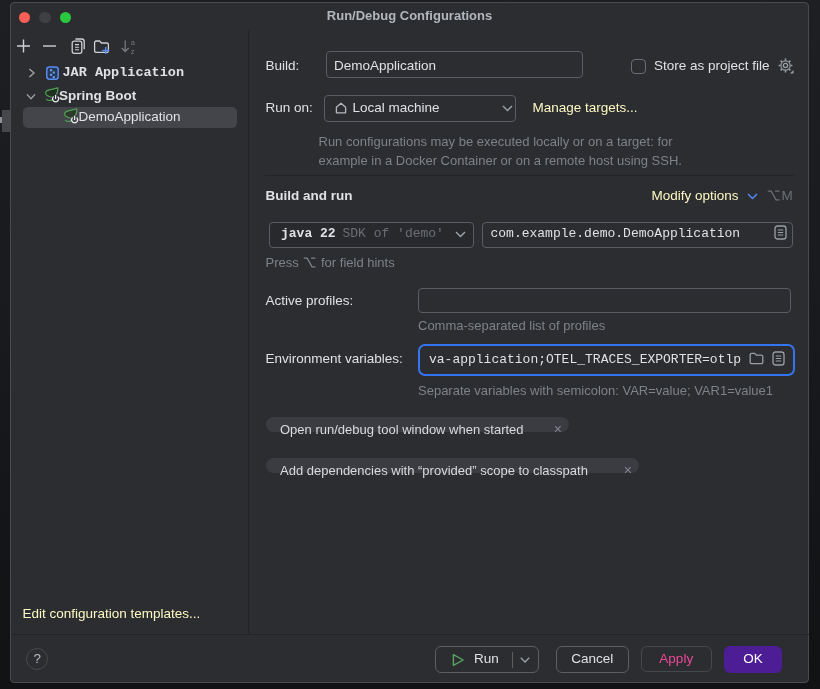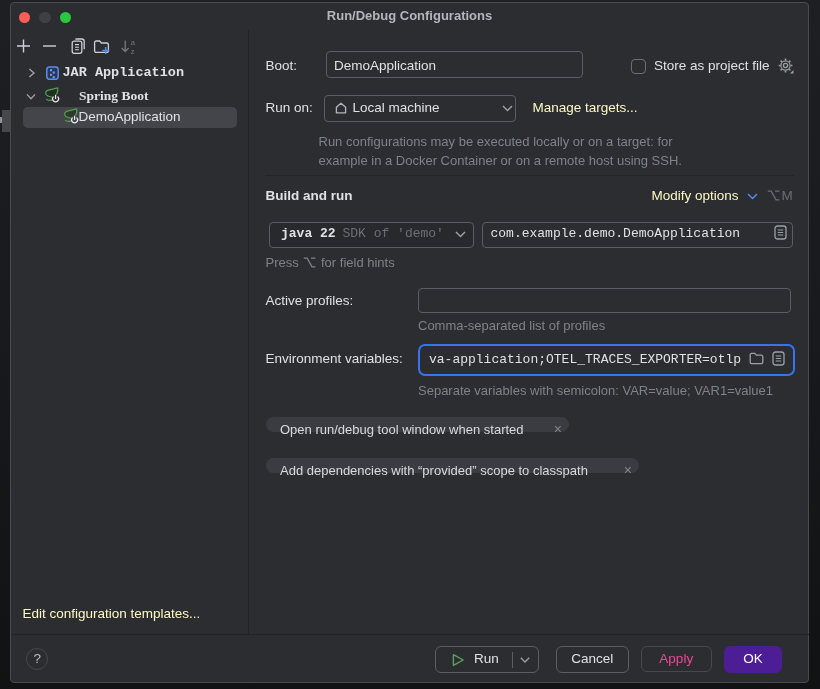--- a/index.html
+++ b/index.html
@@ -74,33 +74,33 @@
       <rect x="6.7" y="10.1" width="2.1" height="2.1" fill="#6f9bf5"></rect>
     </svg>
 
     <svg class="abs" style="left:33px;top:83.5px;" width="17" height="17" viewBox="0 0 17 17" fill="none">
       <path d="M13.8 0.9 C13.9 4.4 13.2 7.0 11.2 8.6 C9.0 10.3 5.4 10.2 3.2 8.6 C1.2 7.1 1.1 4.6 3.1 3.6 C5.3 2.5 8.6 2.2 13.8 0.9 Z" fill="#20301f" stroke="#4f9e55" stroke-width="1.25" stroke-linejoin="round"></path>
       <path d="M2.6 12.4 C4.4 13.6 6.8 13.7 8.8 12.6" stroke="#4f9e55" stroke-width="1.25" stroke-linecap="round"></path>
       <circle cx="11.6" cy="11.6" r="4" fill="#2b2d30"></circle>
       <path d="M9.3 9.9 a3 3 0 1 0 4.6 0 M11.6 8.3 v3.2" stroke="#e8eaec" stroke-width="1.2" stroke-linecap="round" fill="none"></path>
     </svg>
     <div class="lb bold" style="left:51.5px; top:61px;font-family:Liberation Mono, monospace;">JAR Application</div>
-    <div class="lb bold" style="left:68px; top:83.5px;font-family:Liberation Serif, serif;">Spring Boot</div>
+    <div class="lb bold" style="left:48px; top:83.5px;">Spring Boot</div>
     <div class="row-sel"></div>
 
     <svg class="abs" style="left:51.5px;top:104.5px;" width="17" height="17" viewBox="0 0 17 17" fill="none">
       <path d="M13.8 0.9 C13.9 4.4 13.2 7.0 11.2 8.6 C9.0 10.3 5.4 10.2 3.2 8.6 C1.2 7.1 1.1 4.6 3.1 3.6 C5.3 2.5 8.6 2.2 13.8 0.9 Z" fill="#2c3a2b" stroke="#4f9e55" stroke-width="1.25" stroke-linejoin="round"></path>
       <path d="M2.6 12.4 C4.4 13.6 6.8 13.7 8.8 12.6" stroke="#4f9e55" stroke-width="1.25" stroke-linecap="round"></path>
       <circle cx="11.6" cy="11.6" r="4" fill="#43454a"></circle>
       <path d="M9.3 9.9 a3 3 0 1 0 4.6 0 M11.6 8.3 v3.2" stroke="#e8eaec" stroke-width="1.2" stroke-linecap="round" fill="none"></path>
     </svg>
     <div class="lb" style="left:67.5px; top:105.3px;">DemoApplication</div>
     <div class="vline"></div>
 
-    <div class="lb" style="left:254.5px; top:53.5px;">Boot:</div>
+    <div class="lb" style="left:254.5px; top:53.5px;">Build:</div>
     <div class="fld" style="left:314.5px; top:48px; width:257px; height:27px;"></div>
     <div class="lb" style="left:323px; top:53.5px;">DemoApplication</div>
     <div class="abs" style="left:620px; top:55.5px; width:15px; height:15px; border:1.5px solid #6b6e74; border-radius:4px;"></div>
     <div class="lb" style="left:643px; top:53.5px;">Store as project file</div>
 
     <svg class="abs" style="left:766.5px; top:55px;" width="16" height="16" viewBox="0 0 16 16" fill="none">
       <circle cx="7.5" cy="7.5" r="4.6" stroke="#999da3" stroke-width="1.2"></circle>
       <circle cx="7.5" cy="7.5" r="2.1" stroke="#9ba0a6" stroke-width="1.3"></circle>
       <g stroke="#999da3" stroke-width="1.6">
         <path d="M7.5 0.6 v2 M7.5 12.4 v2 M0.6 7.5 h2 M12.4 7.5 h2 M2.6 2.6 l1.4 1.4 M11 11 l1.4 1.4 M12.4 2.6 L11 4 M4 11 l-1.4 1.4"></path>

